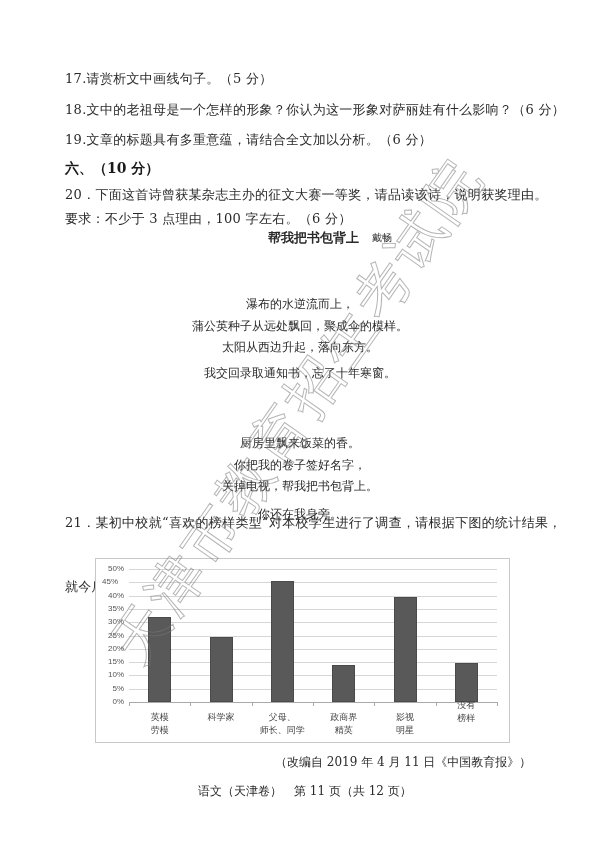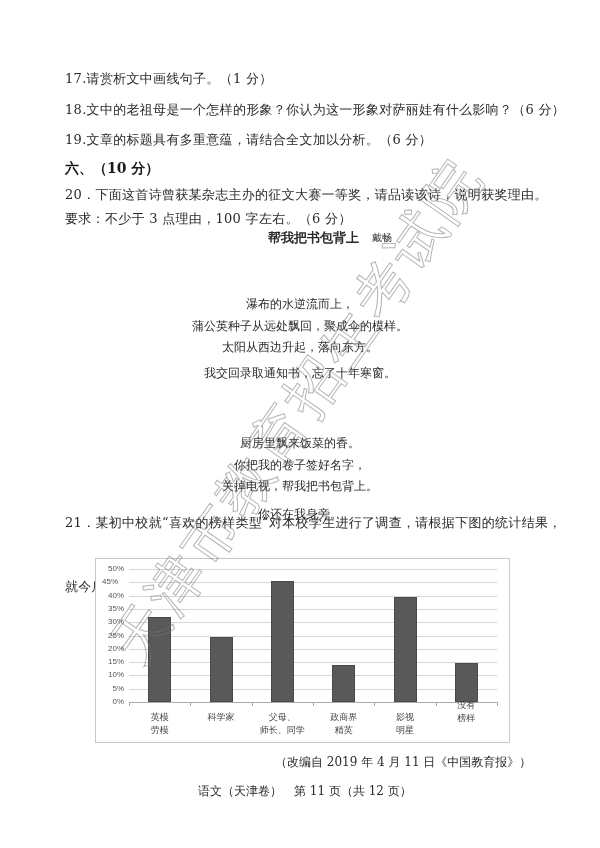--- a/index.html
+++ b/index.html
@@ -29,21 +29,21 @@
   .xlabel { position:absolute; width:60px; text-align:center; font-size:9px; color:#444; line-height:13px; font-family:"DejaVu Sans", sans-serif; }
   .axis { position:absolute; left:33px; width:368px; height:1px; background:#aaa; }
   .xtick { position:absolute; width:1px; height:4px; background:#aaa; }
   .source { position:absolute; left:275px; top:754px; font-size:12px; }
   .footer { position:absolute; left:198px; top:783px; font-size:12px; }
 </style>
 </head>
 <body>
 
 <div class="line" style="top:70px;">
-  <span>17.</span><span>请赏析文中画线句子。（1 分）</span>
+  <span>17.</span><span>请赏析文中画线句子。（5 分）</span>
 </div>
 <div class="line" style="top:101px;">
   <span>18.</span><span>文中的老祖母是一个怎样的形象？你认为这一形象对萨丽娃有什么影响？（6 分）</span>
 </div>
 <div class="line" style="top:131px;">
   <span>19.</span><span>文章的标题具有多重意蕴，请结合全文加以分析。（6 分）</span>
 </div>
 
 <div class="section" style="top:160px;">六、（10 分）</div>
 <div class="line" style="top:186px;">20．下面这首诗曾获某杂志主办的征文大赛一等奖，请品读该诗，说明获奖理由。</div>

